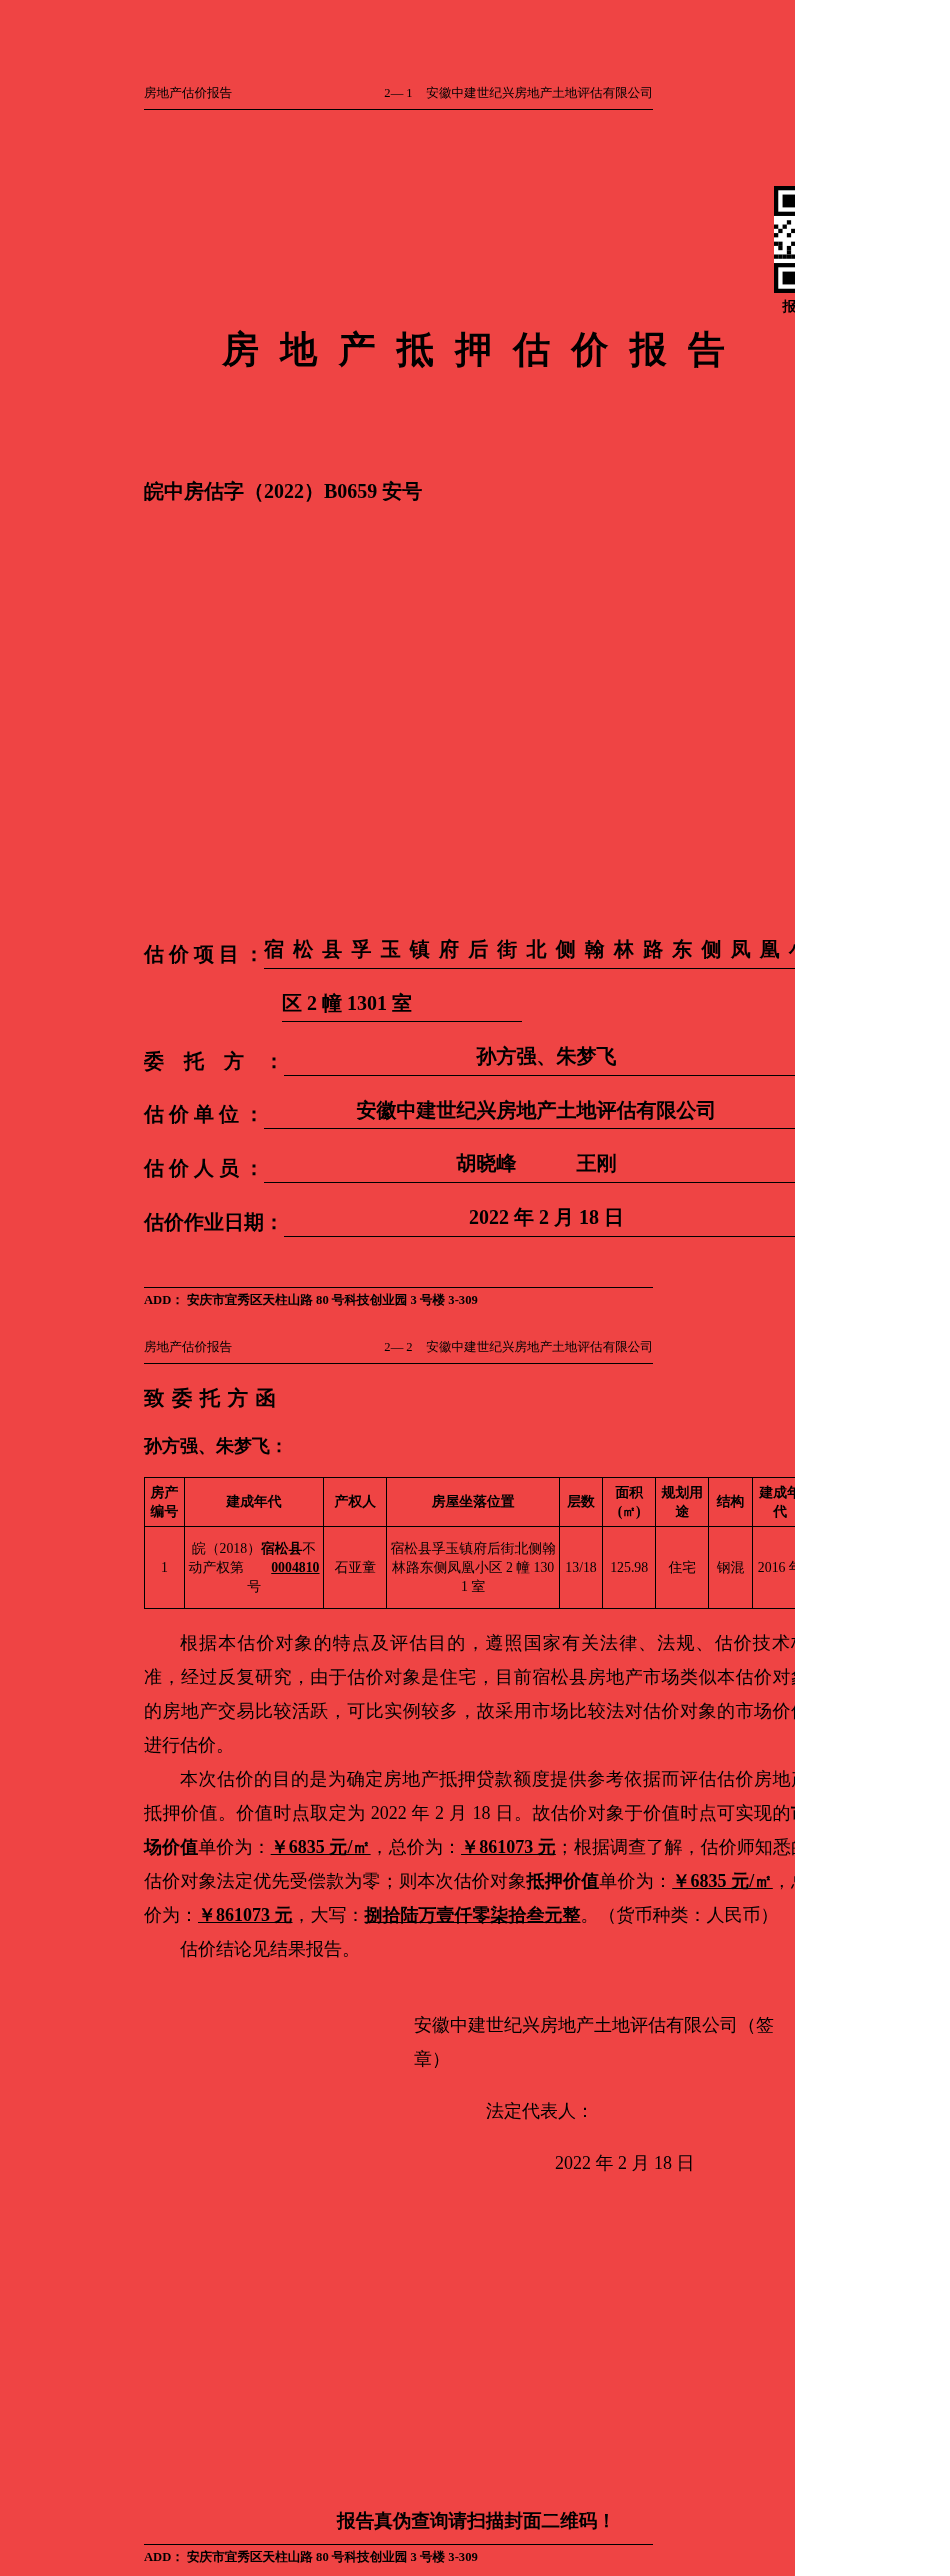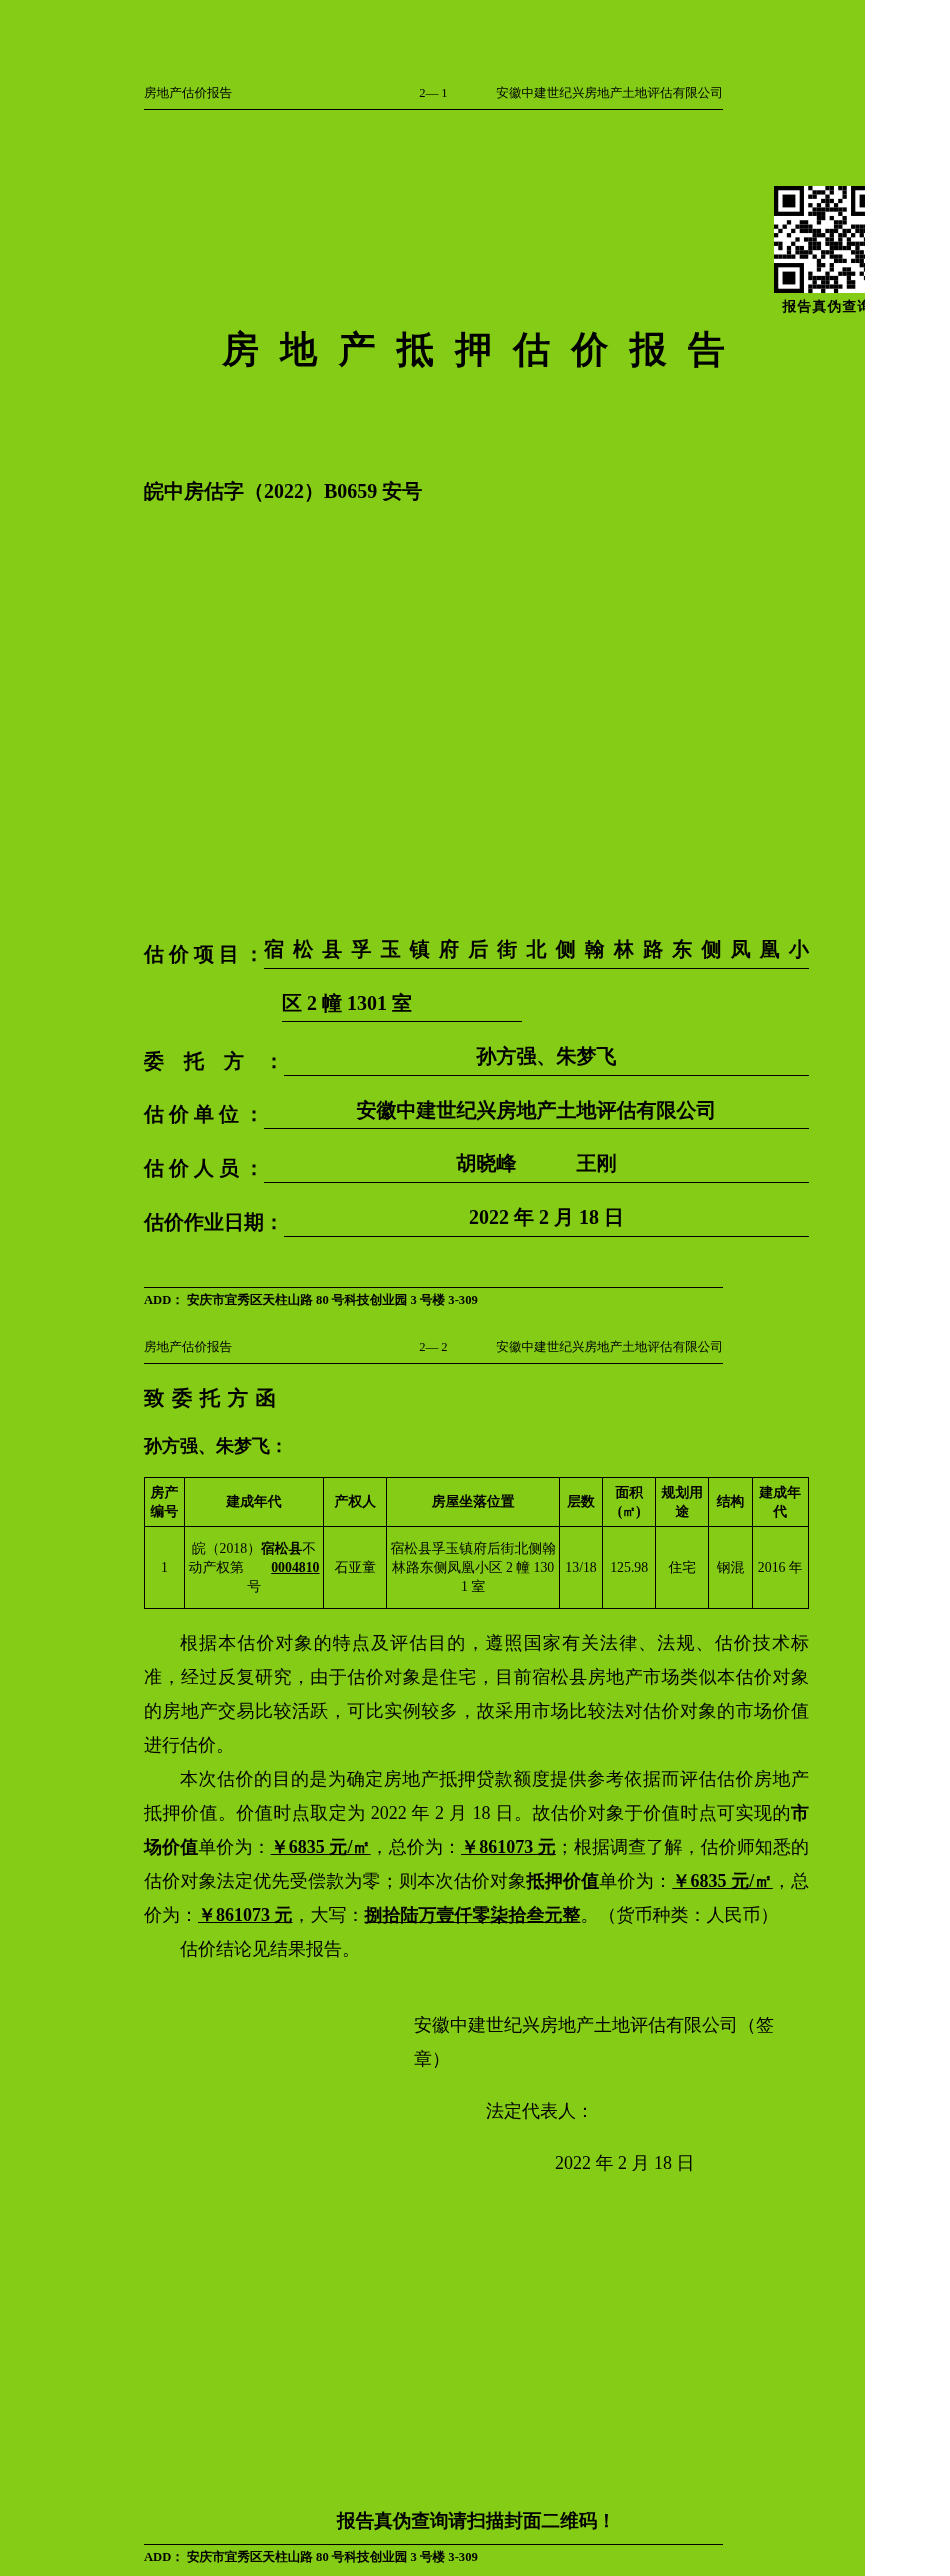--- a/index.html
+++ b/index.html
@@ -1,21 +1,21 @@
 <!DOCTYPE html>
 <html style="font-size:9.6px"><head>
 <meta charset="utf-8">
 <title>房地产抵押估价报告</title>
 <style>
   * { margin:0; padding:0; box-sizing:border-box; }
   html,body { background:#ffffff; }
   .doc {
     position:relative;
-    width:865px; height:2576px;
-    background:#84cc16;
+    width:795px; height:2576px;
+    background:#ef4444;
     color:#000;
     font-family:"Liberation Serif","DejaVu Serif",serif;
     overflow:hidden;
   }
   
   .page-header {
     position:absolute; left:144px; right:142px;
     display:grid; grid-template-columns:1fr auto 1fr;
     align-items:end;
     font-size:12.6px; line-height:15.6px;

